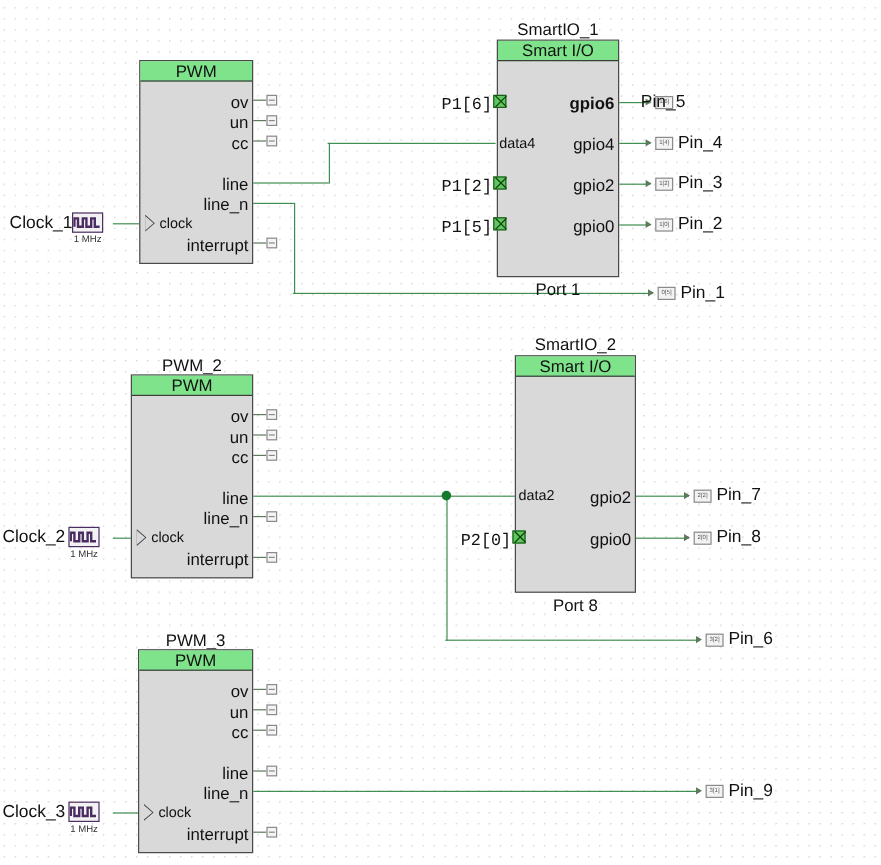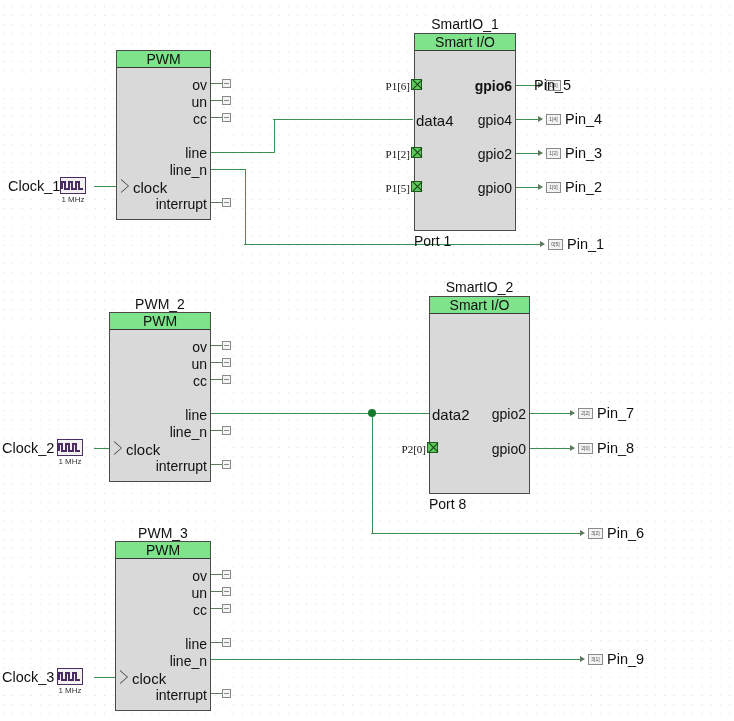--- a/index.html
+++ b/index.html
@@ -38,33 +38,33 @@
   .block-title{
     position:absolute;
     font-size:14px;color:#111;
     white-space:nowrap;
     text-align:center;
   }
   .block-footer{
     position:absolute;
     font-size:14px;color:#111;
     white-space:nowrap;
-    text-align:left;
+    text-align:center;
   }
 
   
   .port-r{
     position:absolute;
     font-size:14px;color:#111;
     text-align:right;white-space:nowrap;
     line-height:1;
   }
   .port-l{
     position:absolute;
-    font-size:15px;color:#111;
+    font-size:12px;color:#111;
     text-align:right;white-space:nowrap;
     line-height:1;
   }
 
   
   .stub-line{
     position:absolute;height:0;border-top:1px solid #5d7a5d;
   }
   .stub-box{
     position:absolute;width:9px;height:9px;
@@ -83,23 +83,23 @@
     box-sizing:border-box;
   }
   .xbox::before,.xbox::after{
     content:"";position:absolute;left:-1px;top:4px;
     width:13px;height:0;border-top:1px solid #14420f;
     transform-origin:center;
   }
   .xbox::before{transform:rotate(45deg);}
   .xbox::after{transform:rotate(-45deg);}
   .xlabel{
-    position:absolute;font-size:11px;color:#111;
+    position:absolute;font-size:14px;color:#111;
     white-space:nowrap;text-align:right;line-height:1;
-    font-family:Liberation Serif, serif;
+    font-family:Liberation Mono, monospace;
   }
 
   
   .wh{position:absolute;height:0;border-top:1.2px solid #3f8f52;}
   .wv{position:absolute;width:0;border-left:1.2px solid #3f8f52;}
   .junction{
     position:absolute;width:8px;height:8px;border-radius:50%;
     background:#167a2e;
   }
 

